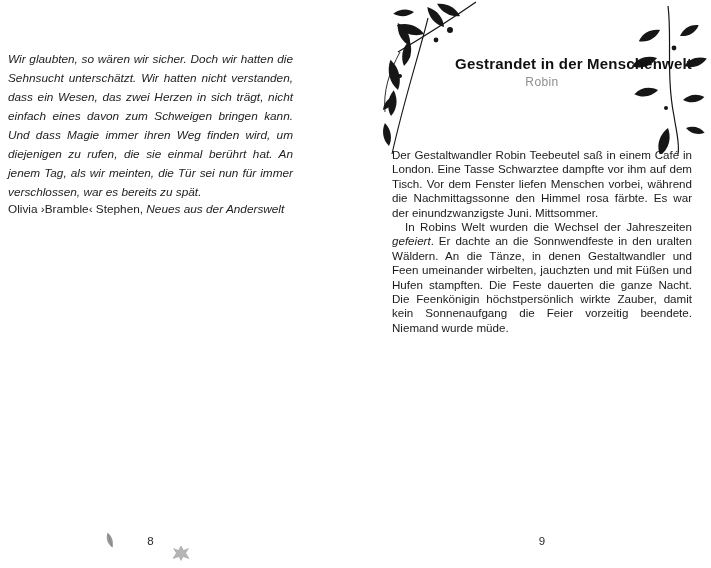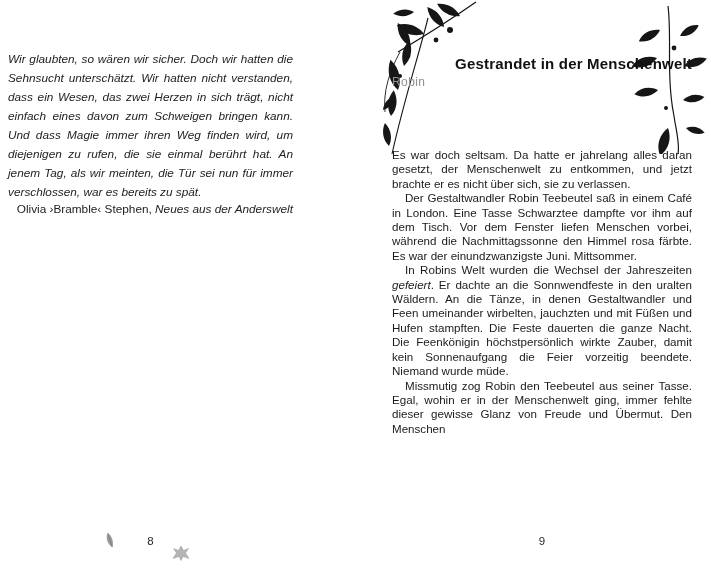--- a/index.html
+++ b/index.html
@@ -28,21 +28,21 @@
     text-align: justify;
     hyphens: auto;
     color: #222222;
   }
   .attribution {
     position: absolute;
     left: 8px;
     top: 202px;
     width: 285px;
     font-size: 11.8px;
-    text-align: right;
+    text-align: left;
     color: #222222;
   }
   .attribution .work-title { font-style: italic; }
   .folio {
     position: absolute;
     font-size: 11.5px;
     text-align: center;
     color: #2a2a2a;
   }
   .folio-left  { left: 8px;   top: 535px; width: 285px; }
@@ -65,20 +65,21 @@
     color: #111111;
   }
   .chapter-subtitle {
     position: absolute;
     left: 392px;
     top: 75px;
     width: 300px;
     margin: 0;
     font-size: 12px;
     font-weight: normal;
+    text-align: center;
     letter-spacing: 0.4px;
     color: #8f8f8f;
   }
   .chapter-body {
     position: absolute;
     left: 392px;
     top: 148px;
     width: 300px;
     font-size: 11.6px;
     line-height: 14.4px;
@@ -198,22 +199,20 @@
           <circle cx="36" cy="102" r="2"></circle>
         </g>
       </svg>
     </span>
 
     <h1 class="chapter-title">Gestrandet in der Menschenwelt</h1>
 
     <h2 class="chapter-subtitle">Robin</h2>
 
     <div class="chapter-body">
-        <p>Es war doch seltsam. Da hatte er jahrelang alles daran gesetzt, der Menschenwelt zu entkommen, und jetzt brachte er es nicht über sich, sie zu verlassen.</p>
         <p>Der Gestaltwandler Robin Teebeutel saß in einem Café in London. Eine Tasse Schwarztee dampfte vor ihm auf dem Tisch. Vor dem Fenster liefen Menschen vorbei, während die Nachmittagssonne den Himmel rosa färbte. Es war der einundzwanzigste Juni. Mittsommer.</p>
         <p>In Robins Welt wurden die Wechsel der Jahreszeiten <em>gefeiert</em>. Er dachte an die Sonnwendfeste in den uralten Wäldern. An die Tänze, in denen Gestaltwandler und Feen umeinander wirbelten, jauchzten und mit Füßen und Hufen stampften. Die Feste dauerten die ganze Nacht. Die Feenkönigin höchstpersönlich wirkte Zauber, damit kein Sonnenaufgang die Feier vorzeitig beendete. Niemand wurde müde.</p>
-        <p>Missmutig zog Robin den Teebeutel aus seiner Tasse. Egal, wohin er in der Menschenwelt ging, immer fehlte dieser gewisse Glanz von Freude und Übermut. Den Menschen</p>
       </div>
 
     <div class="folio folio-right">9</div>
   </section>
 
 </div>
 
 </body></html>

